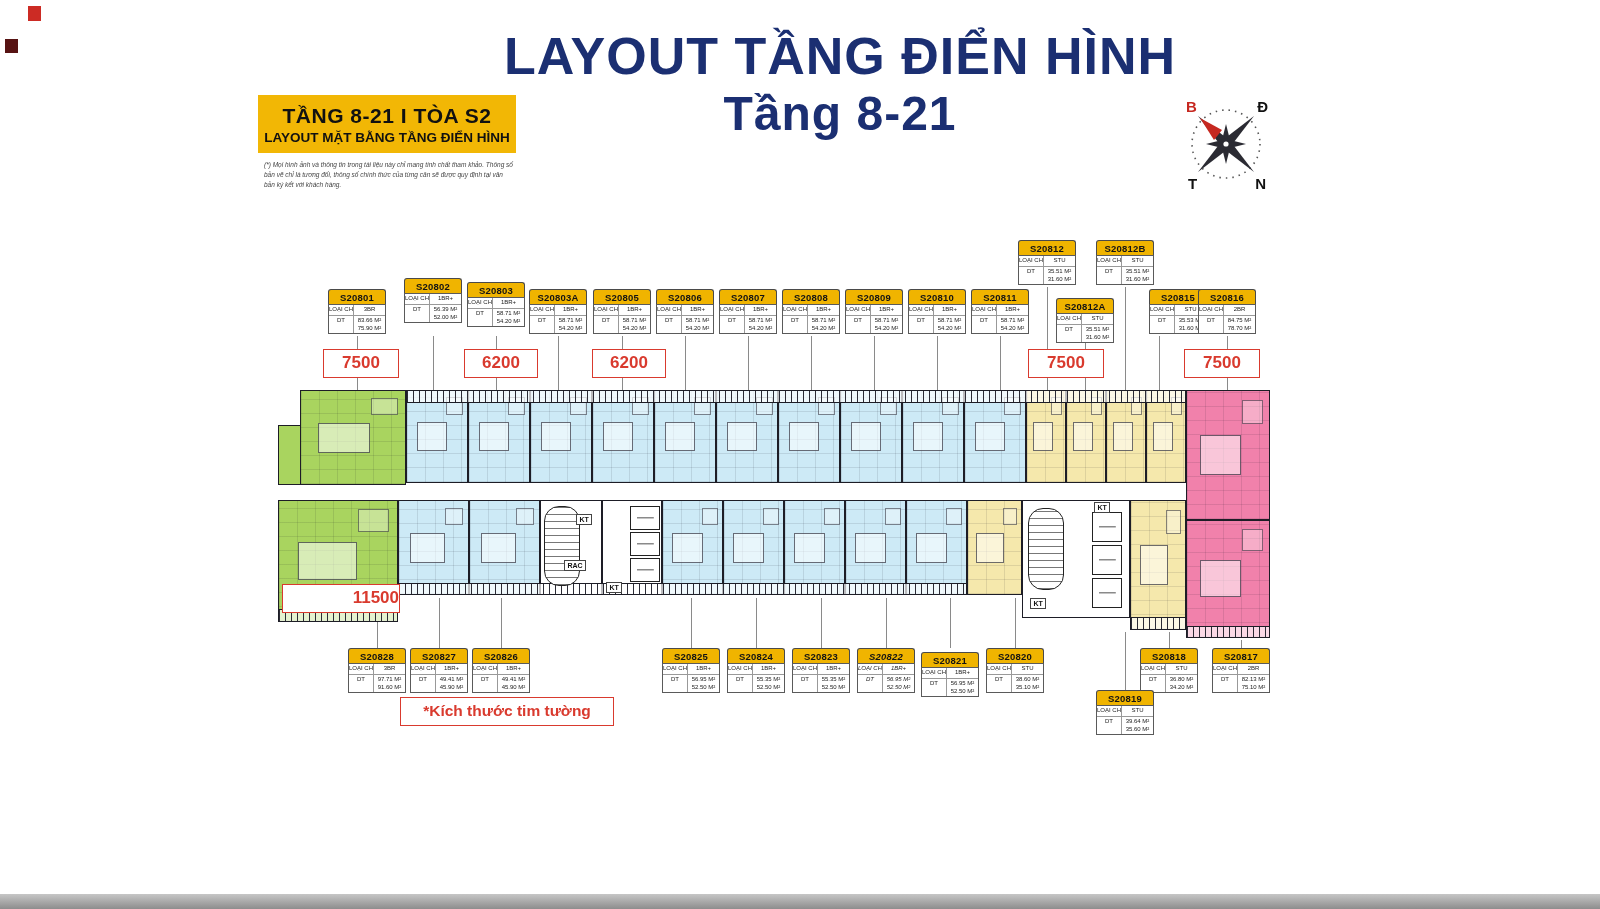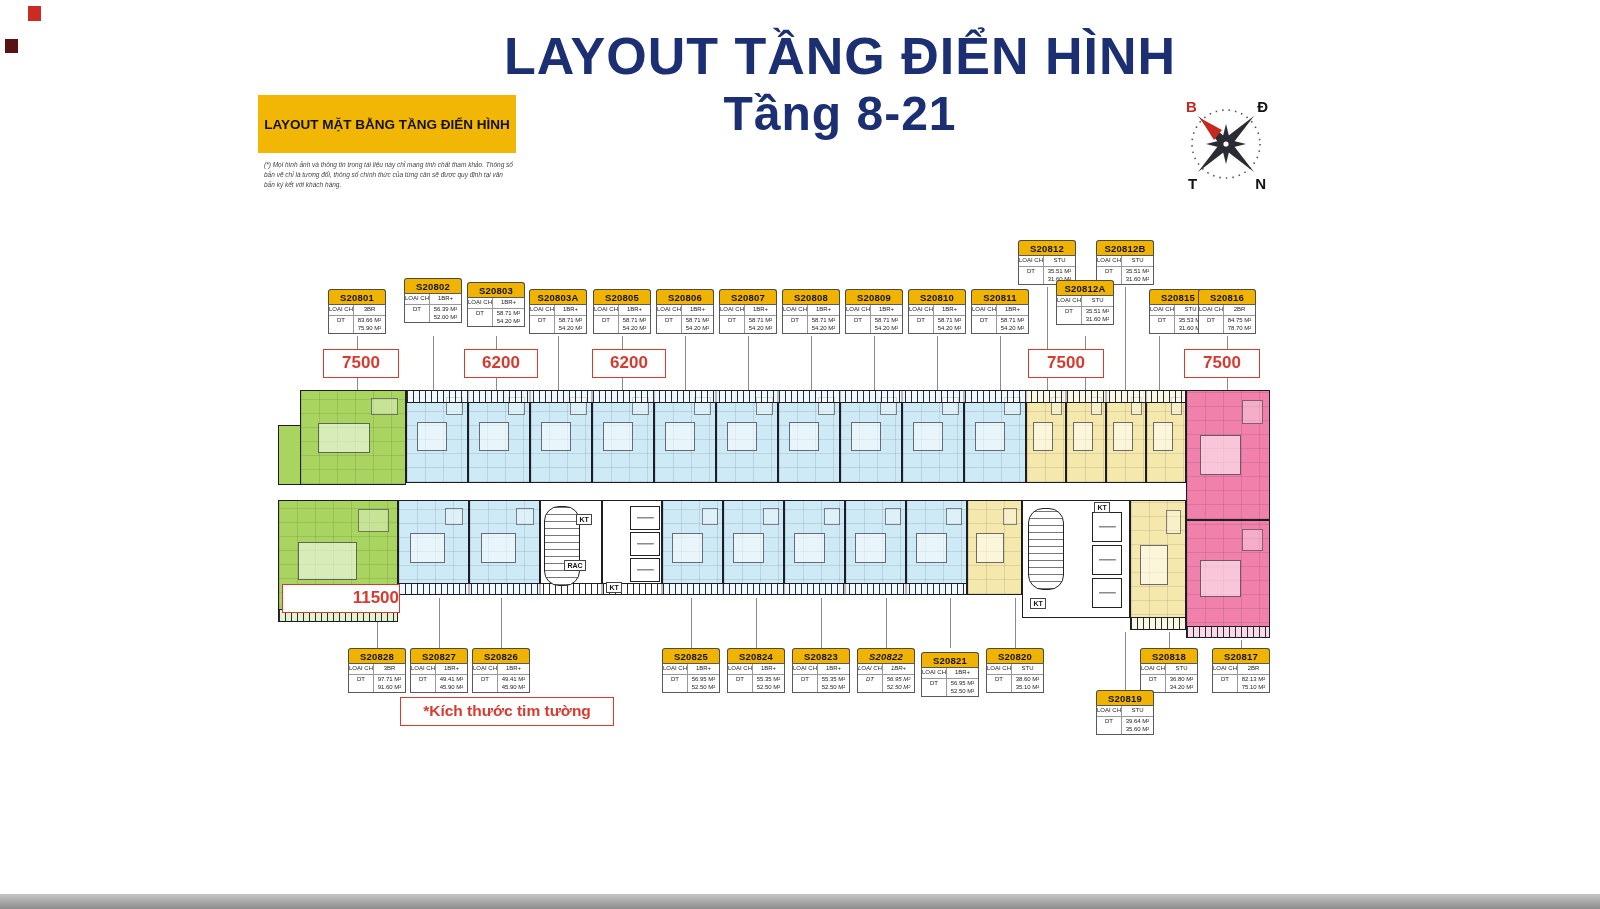--- a/index.html
+++ b/index.html
@@ -113,20 +113,21 @@
 <body>
 
 <div class="mark-red"></div>
 <div class="mark-maroon"></div>
 <div class="bottom-bar"></div>
 
 <div class="main-title" id="title1">LAYOUT TẦNG ĐIỂN HÌNH</div>
 <div class="main-title" id="title2">Tầng 8-21</div>
 
 <div class="badge">
+  <div class="b1">TẦNG 8-21 I TÒA S2</div>
   <div class="b2">LAYOUT MẶT BẰNG TẦNG ĐIỂN HÌNH</div>
 </div>
 <div class="disclaimer">(*) Mọi hình ảnh và thông tin trong tài liệu này chỉ mang tính chất tham khảo. Thông số bản vẽ chỉ là tương đối, thông số chính thức của từng căn sẽ được quy định tại văn bản ký kết với khách hàng.</div>
 
 <div class="compass">
   <svg width="96" height="96" viewBox="0 0 96 96">
     <circle cx="48" cy="48" r="34" fill="none" stroke="#555" stroke-width="1.6" stroke-dasharray="1.5 5"></circle>
 
     <polygon points="48,28 52,44 48,48 44,44" fill="#2b2b33"></polygon>
     <polygon points="48,68 52,52 48,48 44,52" fill="#2b2b33"></polygon>
@@ -413,21 +414,21 @@
         <div class="cl t-lbl">LOẠI CH</div>
         <div class="cv t-val">STU</div>
       </div>
       <div class="rw">
         <div class="cl a-lbl">DT</div>
         <div class="cv a-val">35.51 M²<br>31.60 M²</div>
       </div>
     </div>
   </div>
 
-  <div class="ucard" style="left: 1056px; top: 280px;">
+  <div class="ucard" style="left: 1056px; top: 298px;">
     <div class="hd">S20812A</div>
     <div class="tb">
       <div class="rw">
         <div class="cl t-lbl">LOẠI CH</div>
         <div class="cv t-val">STU</div>
       </div>
       <div class="rw">
         <div class="cl a-lbl">DT</div>
         <div class="cv a-val">35.51 M²<br>31.60 M²</div>
       </div>

